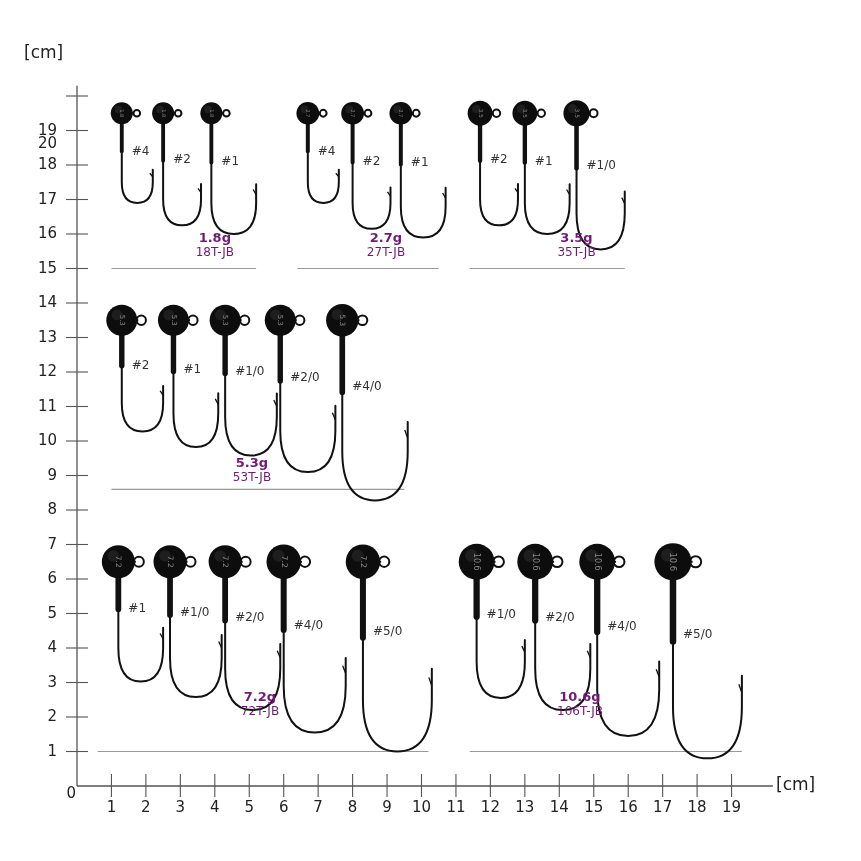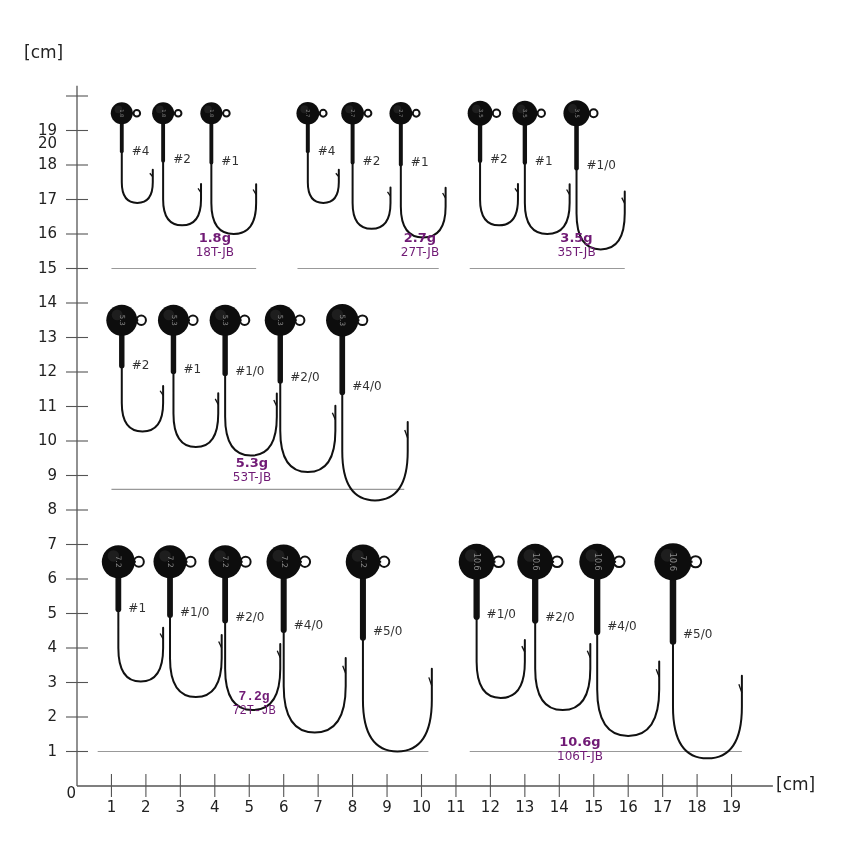--- a/index.html
+++ b/index.html
@@ -354,21 +354,21 @@
       <div class="xlab" style="left: 647.65px; top: 798px;">17</div>
       <div class="xlab" style="left: 682.1px; top: 798px;">18</div>
       <div class="xlab" style="left: 716.55px; top: 798px;">19</div>
       <div class="gtitle" style="left: 144.8px; top: 231.45px;">
         <span class="w">1.8g</span>
         <span class="c">18T-JB</span>
       </div>
       <div class="size" style="left: 131.785px; top: 144.3px;">#4</div>
       <div class="size" style="left: 173.125px; top: 152.062px;">#2</div>
       <div class="size" style="left: 221.355px; top: 153.615px;">#1</div>
-      <div class="gtitle" style="left: 350px; top: 231.45px;">
+      <div class="gtitle" style="left: 316px; top: 231.45px;">
         <span class="w">2.7g</span>
         <span class="c">27T-JB</span>
       </div>
       <div class="size" style="left: 317.815px; top: 144.3px;">#4</div>
       <div class="size" style="left: 362.6px; top: 153.615px;">#2</div>
       <div class="size" style="left: 410.83px; top: 155.167px;">#1</div>
       <div class="gtitle" style="left: 506.525px; top: 231.45px;">
         <span class="w">3.5g</span>
         <span class="c">35T-JB</span>
       </div>
@@ -377,30 +377,30 @@
       <div class="size" style="left: 586.525px; top: 158.272px;">#1/0</div>
       <div class="gtitle" style="left: 182px; top: 455.7px;">
         <span class="w">5.3g</span>
         <span class="c">53T-JB</span>
       </div>
       <div class="size" style="left: 131.785px; top: 357.51px;">#2</div>
       <div class="size" style="left: 183.46px; top: 362.168px;">#1</div>
       <div class="size" style="left: 235.135px; top: 363.72px;">#1/0</div>
       <div class="size" style="left: 290.255px; top: 369.93px;">#2/0</div>
       <div class="size" style="left: 352.265px; top: 379.245px;">#4/0</div>
-      <div class="gtitle" style="left: 184px; top: 690.3px; font-family: Liberation Mono, monospace;">
+      <div class="gtitle" style="left: 190px; top: 690.3px;">
         <span class="w">7.2g</span>
         <span class="c">72T-JB</span>
       </div>
       <div class="size" style="left: 128.34px; top: 600.562px;">#1</div>
       <div class="size" style="left: 180.015px; top: 605.22px;">#1/0</div>
       <div class="size" style="left: 235.135px; top: 609.878px;">#2/0</div>
       <div class="size" style="left: 293.7px; top: 617.64px;">#4/0</div>
       <div class="size" style="left: 372.935px; top: 623.85px;">#5/0</div>
-      <div class="gtitle" style="left: 509.97px; top: 690.3px; margin-top: 45px;">
+      <div class="gtitle" style="left: 509.97px; top: 690.3px;">
         <span class="w">10.6g</span>
         <span class="c">106T-JB</span>
       </div>
       <div class="size" style="left: 486.62px; top: 606.773px;">#1/0</div>
       <div class="size" style="left: 545.185px; top: 609.878px;">#2/0</div>
       <div class="size" style="left: 607.195px; top: 619.192px;">#4/0</div>
       <div class="size" style="left: 682.985px; top: 626.955px;">#5/0</div>
     </div>
 </div>
 

